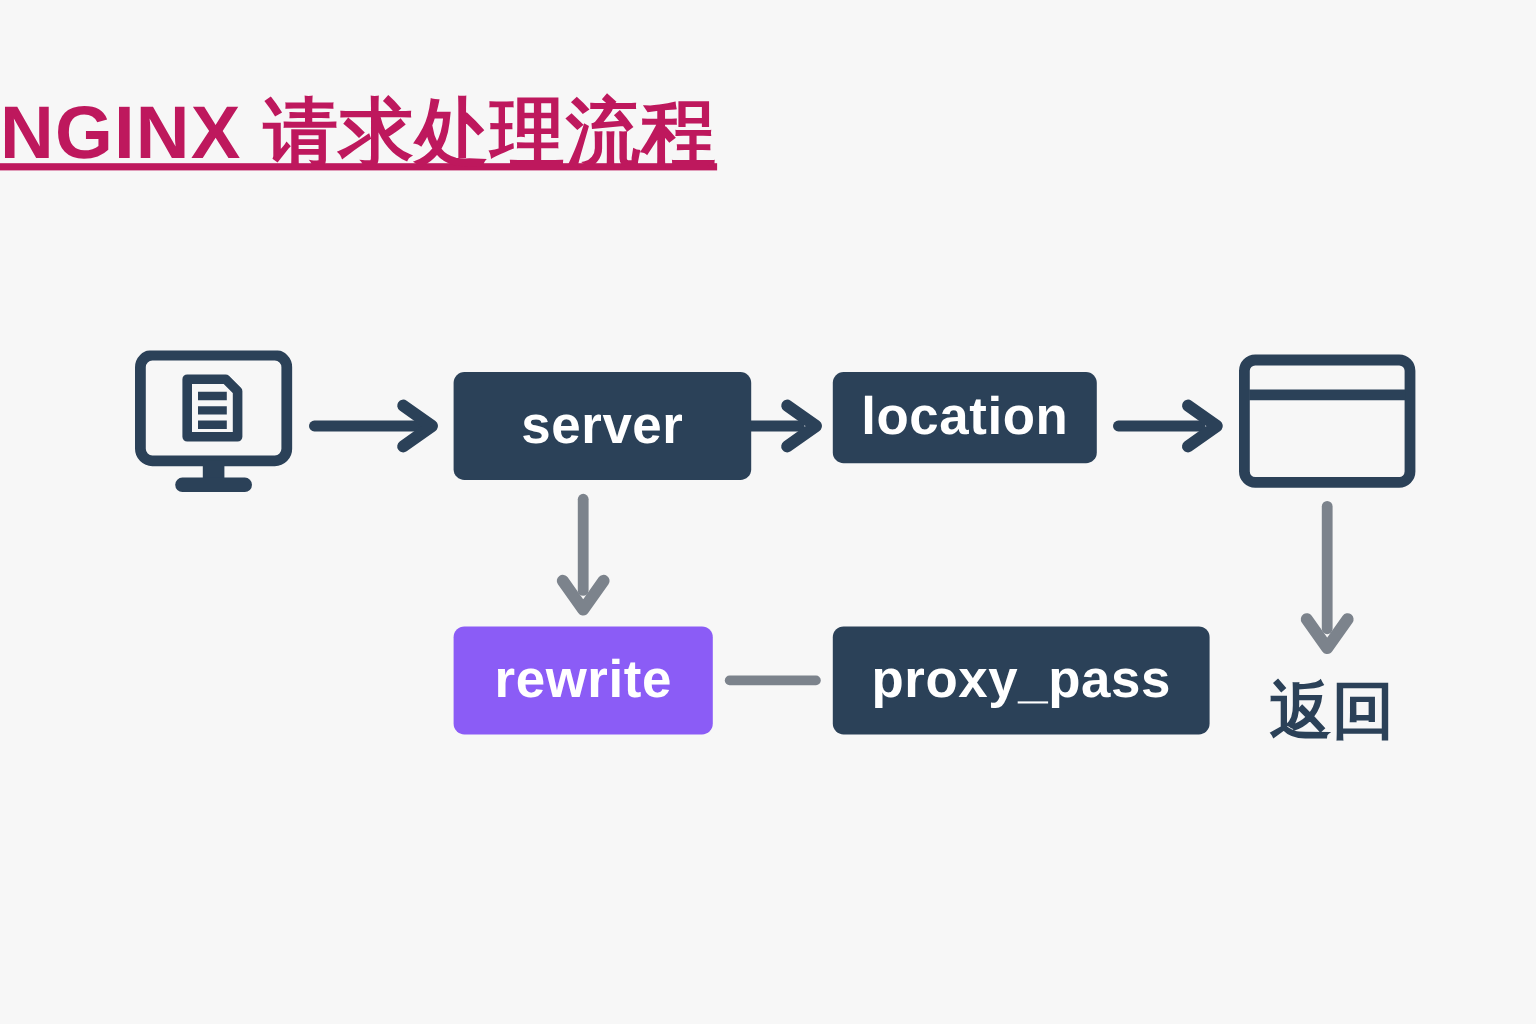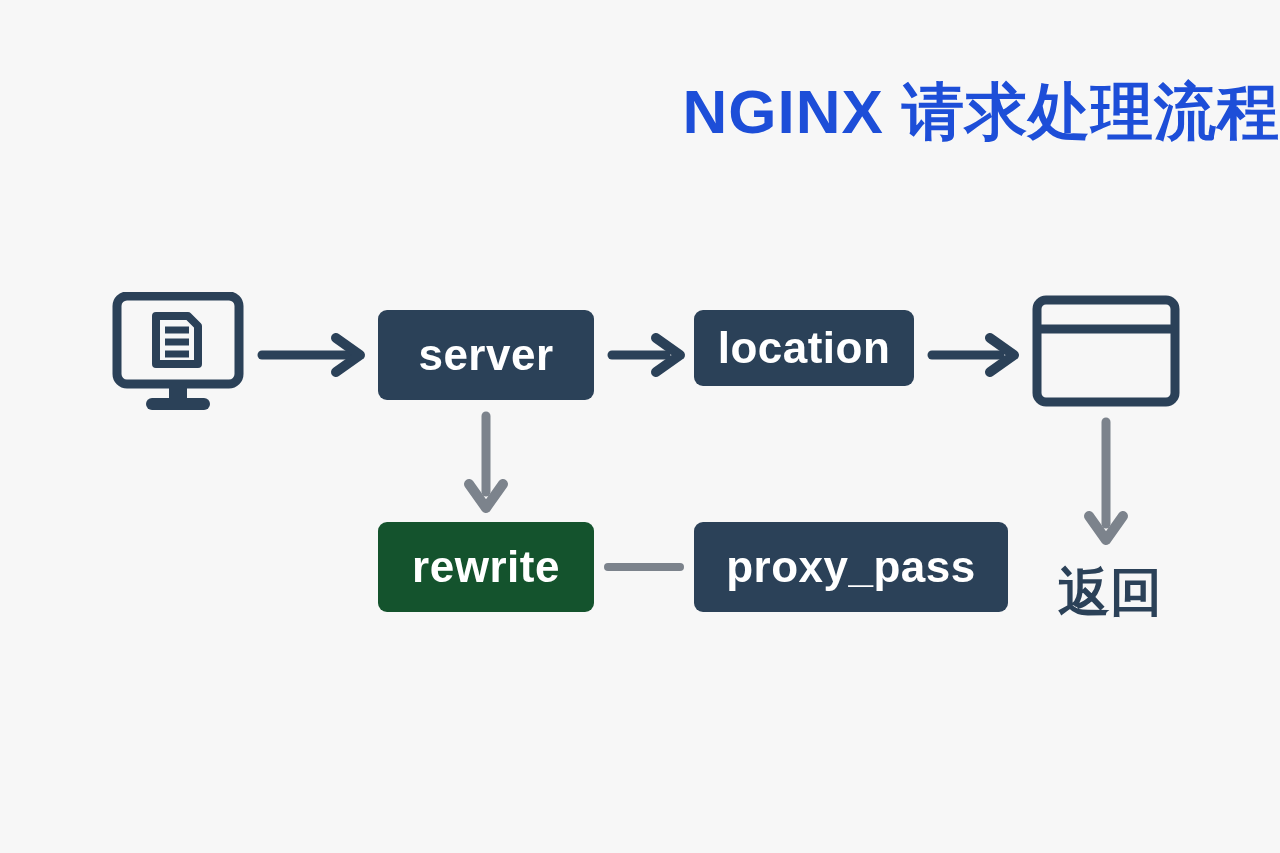--- a/index.html
+++ b/index.html
@@ -20,47 +20,48 @@
     width: 1280px;
     height: 853px;
   }
 
   
   .diagram-title {
     position: absolute;
     left: 0;
     top: 78px;
     width: 1280px;
-    text-align: right;
+    text-align: left;
     font-size: 62px;
     font-weight: bold;
-    color: #1d4ed8;
+    color: #be185d;
     letter-spacing: 1px;
     line-height: 1.1;
     white-space: nowrap;
+    text-decoration: underline;
   }
 
   
   .node {
     position: absolute;
     display: flex;
     align-items: center;
     justify-content: center;
     border-radius: 9px;
     color: #ffffff;
     font-weight: bold;
     font-size: 44px;
     letter-spacing: 0.5px;
     box-sizing: border-box;
     user-select: none;
   }
   .node-dark  { background: #2b4158; }
-  .node-gray  { background: #14532d; }
+  .node-gray  { background: #8b5cf6; }
 
-  #node-server     { left: 378px; top: 310px; width: 216px; height: 90px; }
+  #node-server     { left: 378px; top: 310px; width: 248px; height: 90px; }
   #node-location   { left: 694px; top: 310px; width: 220px; height: 76px; }
   #node-rewrite    { left: 378px; top: 522px; width: 216px; height: 90px; }
   #node-proxypass  { left: 694px; top: 522px; width: 314px; height: 90px; }
 
   
   .icon-wrap {
     position: absolute;
   }
   #monitor-icon { left: 112px; top: 292px; width: 132px; height: 122px; }
   #browser-icon { left: 1032px; top: 295px; width: 148px; height: 112px; }

